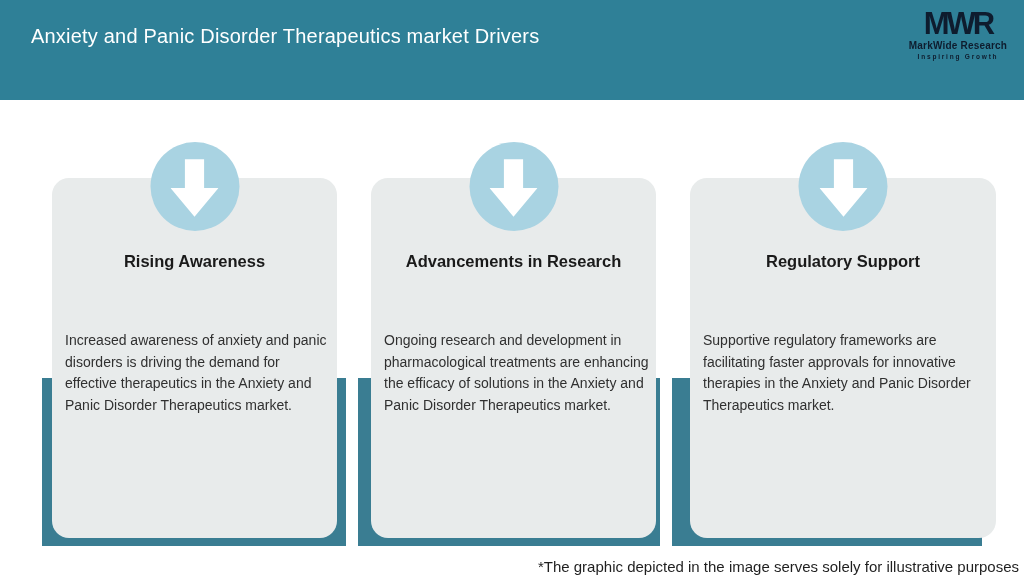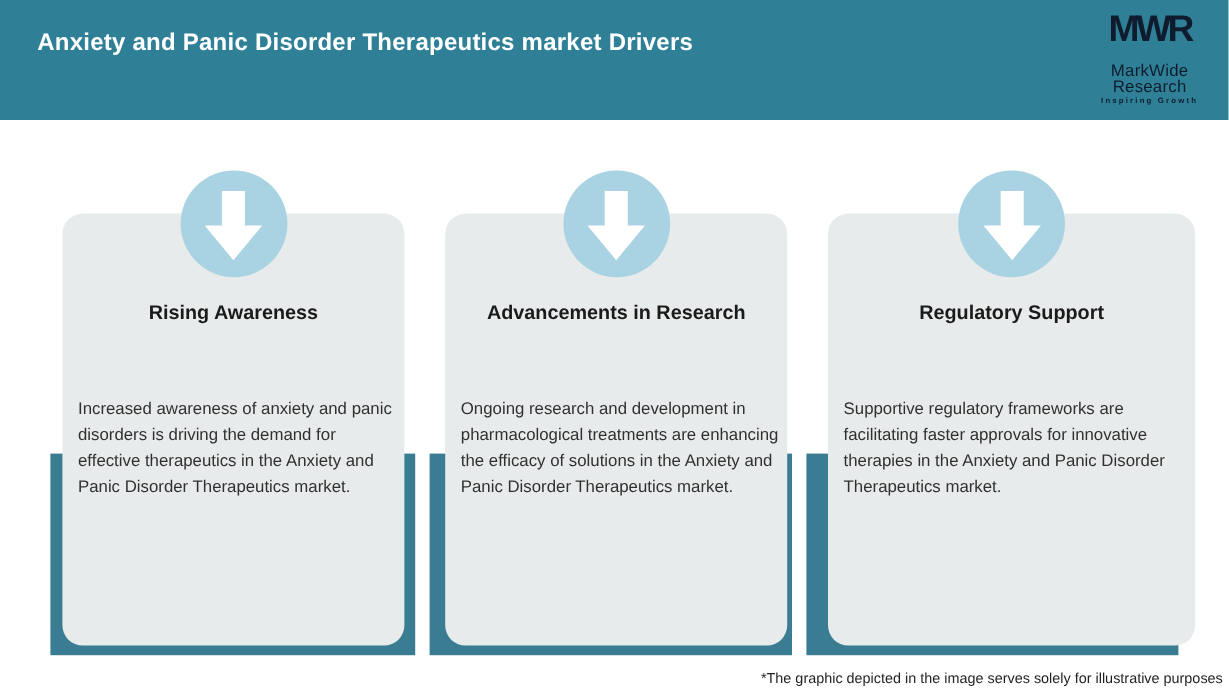--- a/index.html
+++ b/index.html
@@ -8,31 +8,31 @@
     font-family:"Liberation Sans", sans-serif; overflow:hidden;
   }
 
   
   .header {
     position:absolute; top:0; left:0; width:1024px; height:100px;
     background:var(--header-teal,#2F8097);
   }
   .page-title {
     position:absolute; left:31px; top:25px;
-    font-size:20px; font-weight:bold; letter-spacing:.2px;
+    font-size:20px; font-weight:normal; letter-spacing:.2px;
     color:var(--title-white,#fff);
   }
   .logo {
     position:absolute; top:9px; right:16px; width:100px; text-align:center;
     color:var(--logo-navy,#0E1C2E); line-height:1;
   }
   .logo-monogram {
     font-size:31px; font-weight:800; letter-spacing:-3px; line-height:30px;
   }
-  .logo-name { font-size:14px; font-weight:normal; letter-spacing:.2px; margin-top:12px; }
+  .logo-name { font-size:10px; font-weight:bold; letter-spacing:.2px; margin-top:2px; }
   .logo-tagline { font-size:6.5px; font-weight:bold; letter-spacing:1.8px; margin-top:3px; }
 
   
   .column { position:absolute; top:140px; height:406px; }
   .column.c1 { left:42px;  width:304px; }
   .column.c2 { left:358px; width:302px; }
   .column.c3 { left:672px; width:310px; }
 
   .backing {
     position:absolute; left:0; right:0; top:238px; bottom:0;
@@ -63,21 +63,21 @@
     font-size:14px; line-height:21.7px; color:#303030;
   }
 
   
   .source {
     position:absolute; left:375px; top:555px;
     font-size:12.5px; font-weight:bold; color:#3d3d3d;
   }
   .disclaimer {
     position:absolute; right:5px; top:558px;
-    font-size:12px; color:#1f1f1f;
+    font-size:15px; color:#1f1f1f;
   }
 </style>
 </head>
 <body>
 
 <div class="canvas">
 
   <div class="header">
     <div class="page-title">Anxiety and Panic Disorder Therapeutics market Drivers</div>
     <div class="logo">

